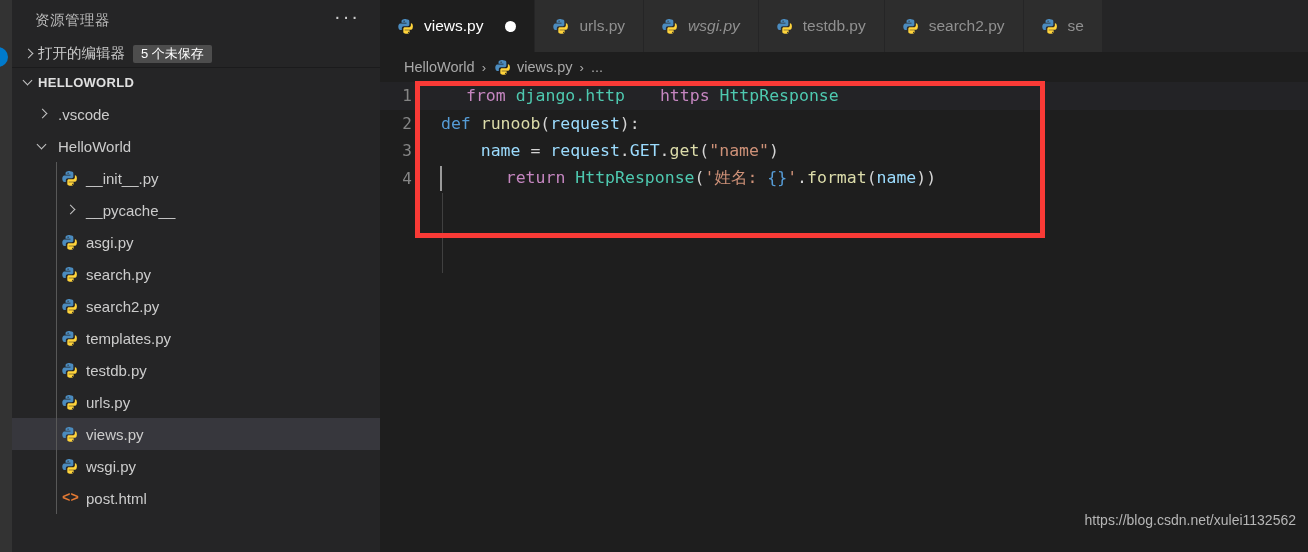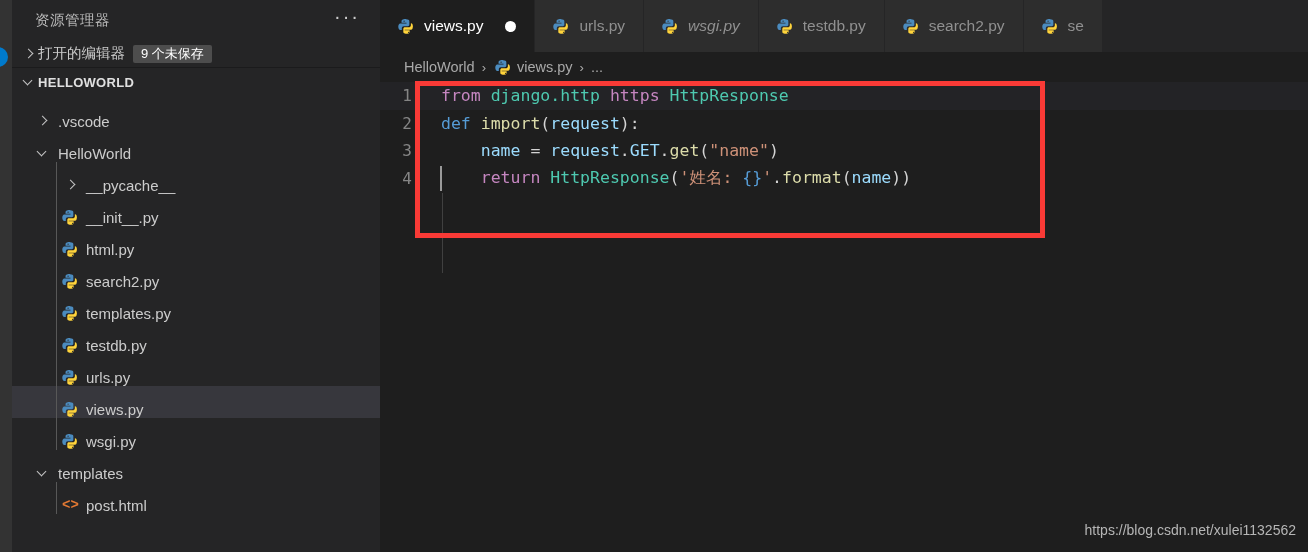--- a/index.html
+++ b/index.html
@@ -123,21 +123,21 @@
     border-radius: 2px;
     padding: 2px 8px 3px 8px;
     line-height: 1;
     white-space: nowrap;
   }
 
   .tree { padding-top: 2px; }
   .row {
     height: 32px;
     display: flex;
-    align-items: flex-end;
+    align-items: center;
     box-sizing: border-box;
     cursor: pointer;
     position: relative;
     white-space: nowrap;
   }
   .row.selected { background: #37373d; }
   .row-name {
     font-size: 15px;
     color: #cccccc;
     white-space: nowrap;
@@ -272,21 +272,21 @@
   }
   .indent-guide {
     position: absolute;
     left: 62px;
     top: 111px;
     width: 1px;
     height: 80px;
     background: #404040;
   }
 
-  .tok-kw      { color: #c586c0; }
+  .tok-kw      { color: #c586c0; margin-left: 25px; }
   .tok-def     { color: #569cd6; }
   .tok-type    { color: #4ec9b0; }
   .tok-func    { color: #dcdcaa; }
   .tok-var     { color: #9cdcfe; }
   .tok-str     { color: #ce9178; }
   .tok-plain   { color: #d4d4d4; }
   .tok-brace   { color: #569cd6; }
 
   
   .annotation-box {
@@ -296,21 +296,21 @@
     width: 630px;
     height: 157px;
     border: 5px solid #f93a36;
     box-sizing: border-box;
     pointer-events: none;
   }
 
   .watermark {
     position: absolute;
     right: 12px;
-    bottom: 14px;
+    bottom: 24px;
     font-size: 14px;
     color: #b6b6b6;
     white-space: nowrap;
   }
 </style>
 </head>
 <body>
 
 <div id="app">
 
@@ -321,21 +321,21 @@
   <div class="sidebar">
 
     <div class="sidebar-title-row">
       <div class="sidebar-title">资源管理器</div>
       <div class="more-icon">···</div>
     </div>
 
     <div class="section-header open-editors">
       <span class="twisty"></span>
       <span class="section-label">打开的编辑器</span>
-      <span class="badge">9 个未保存</span>
+      <span class="badge">5 个未保存</span>
     </div>
 
     <div class="section-header">
       <span class="twisty down"></span>
       <span class="section-label bold">HELLOWORLD</span>
     </div>
 
     <div class="tree" id="tree">
         <div class="row">
           <span style="flex: 0 0 22px;"></span>
@@ -345,45 +345,56 @@
         </div>
         <div class="row">
           <span style="flex: 0 0 22px;"></span>
           <span class="twisty down"></span>
           <span style="flex: 0 0 6px;"></span>
           <span class="row-name">HelloWorld</span>
         </div>
         <div class="row">
           <div class="guide" style="left: 44px;"></div>
           <span style="flex: 0 0 50px;"></span>
+          <span class="py-icon">
+            <svg width="17" height="17" viewBox="0 0 24 24">
+              <path d="M11.9 1.5c-2 0-3.7.2-5 .6-1.2.4-1.9 1.2-1.9 2.4v2.3h7v.9H3.6c-1.3 0-2.4.8-2.8 2.3-.5 1.7-.5 2.8 0 4.6.4 1.4 1.1 2.4 2.4 2.4h2.2v-2.7c0-1.5 1.3-2.8 2.8-2.8h5.6c1.2 0 2.2-1 2.2-2.3V4.5c0-1.2-1-2.1-2.2-2.3-.8-.1-1.6-.2-2.4-.2H11.9zM8.6 3.6c.5 0 .9.4.9.9s-.4.9-.9.9-.9-.4-.9-.9.4-.9.9-.9z" fill="#4B8BBE"></path>
+              <path d="M18.2 7.7v2.6c0 1.6-1.4 2.9-2.9 2.9H9.7c-1.2 0-2.2 1-2.2 2.3v4.2c0 1.2 1 1.9 2.2 2.3 1.4.4 2.8.5 4.5 0 1.1-.3 2.2-1 2.2-2.3v-2.3h-7v-.9h9.1c1.3 0 1.8-.9 2.2-2.3.5-1.4.5-2.8 0-4.6-.3-1.3-.9-2.3-2.2-2.3h-.3zM14.9 19.3c.5 0 .9.4.9.9s-.4.9-.9.9-.9-.4-.9-.9.4-.9.9-.9z" fill="#FFD43B"></path>
+            </svg>
+          </span>
+          <span class="row-name">__init__.py</span>
+        </div>
+        <div class="row">
+          <div class="guide" style="left: 44px;"></div>
+          <span style="flex: 0 0 50px;"></span>
           <span class="twisty"></span>
           <span style="flex: 0 0 6px;"></span>
           <span class="row-name">__pycache__</span>
         </div>
         <div class="row">
           <div class="guide" style="left: 44px;"></div>
           <span style="flex: 0 0 50px;"></span>
           <span class="py-icon">
             <svg width="17" height="17" viewBox="0 0 24 24">
               <path d="M11.9 1.5c-2 0-3.7.2-5 .6-1.2.4-1.9 1.2-1.9 2.4v2.3h7v.9H3.6c-1.3 0-2.4.8-2.8 2.3-.5 1.7-.5 2.8 0 4.6.4 1.4 1.1 2.4 2.4 2.4h2.2v-2.7c0-1.5 1.3-2.8 2.8-2.8h5.6c1.2 0 2.2-1 2.2-2.3V4.5c0-1.2-1-2.1-2.2-2.3-.8-.1-1.6-.2-2.4-.2H11.9zM8.6 3.6c.5 0 .9.4.9.9s-.4.9-.9.9-.9-.4-.9-.9.4-.9.9-.9z" fill="#4B8BBE"></path>
               <path d="M18.2 7.7v2.6c0 1.6-1.4 2.9-2.9 2.9H9.7c-1.2 0-2.2 1-2.2 2.3v4.2c0 1.2 1 1.9 2.2 2.3 1.4.4 2.8.5 4.5 0 1.1-.3 2.2-1 2.2-2.3v-2.3h-7v-.9h9.1c1.3 0 1.8-.9 2.2-2.3.5-1.4.5-2.8 0-4.6-.3-1.3-.9-2.3-2.2-2.3h-.3zM14.9 19.3c.5 0 .9.4.9.9s-.4.9-.9.9-.9-.4-.9-.9.4-.9.9-.9z" fill="#FFD43B"></path>
             </svg>
           </span>
-          <span class="row-name">__init__.py</span>
-        </div>
-        <div class="row">
-          <div class="guide" style="left: 44px;"></div>
-          <span style="flex: 0 0 50px;"></span>
-          <span class="py-icon">
-            <svg width="17" height="17" viewBox="0 0 24 24">
-              <path d="M11.9 1.5c-2 0-3.7.2-5 .6-1.2.4-1.9 1.2-1.9 2.4v2.3h7v.9H3.6c-1.3 0-2.4.8-2.8 2.3-.5 1.7-.5 2.8 0 4.6.4 1.4 1.1 2.4 2.4 2.4h2.2v-2.7c0-1.5 1.3-2.8 2.8-2.8h5.6c1.2 0 2.2-1 2.2-2.3V4.5c0-1.2-1-2.1-2.2-2.3-.8-.1-1.6-.2-2.4-.2H11.9zM8.6 3.6c.5 0 .9.4.9.9s-.4.9-.9.9-.9-.4-.9-.9.4-.9.9-.9z" fill="#4B8BBE"></path>
-              <path d="M18.2 7.7v2.6c0 1.6-1.4 2.9-2.9 2.9H9.7c-1.2 0-2.2 1-2.2 2.3v4.2c0 1.2 1 1.9 2.2 2.3 1.4.4 2.8.5 4.5 0 1.1-.3 2.2-1 2.2-2.3v-2.3h-7v-.9h9.1c1.3 0 1.8-.9 2.2-2.3.5-1.4.5-2.8 0-4.6-.3-1.3-.9-2.3-2.2-2.3h-.3zM14.9 19.3c.5 0 .9.4.9.9s-.4.9-.9.9-.9-.4-.9-.9.4-.9.9-.9z" fill="#FFD43B"></path>
-            </svg>
-          </span>
-          <span class="row-name">html.py</span>
+          <span class="row-name">asgi.py</span>
+        </div>
+        <div class="row">
+          <div class="guide" style="left: 44px;"></div>
+          <span style="flex: 0 0 50px;"></span>
+          <span class="py-icon">
+            <svg width="17" height="17" viewBox="0 0 24 24">
+              <path d="M11.9 1.5c-2 0-3.7.2-5 .6-1.2.4-1.9 1.2-1.9 2.4v2.3h7v.9H3.6c-1.3 0-2.4.8-2.8 2.3-.5 1.7-.5 2.8 0 4.6.4 1.4 1.1 2.4 2.4 2.4h2.2v-2.7c0-1.5 1.3-2.8 2.8-2.8h5.6c1.2 0 2.2-1 2.2-2.3V4.5c0-1.2-1-2.1-2.2-2.3-.8-.1-1.6-.2-2.4-.2H11.9zM8.6 3.6c.5 0 .9.4.9.9s-.4.9-.9.9-.9-.4-.9-.9.4-.9.9-.9z" fill="#4B8BBE"></path>
+              <path d="M18.2 7.7v2.6c0 1.6-1.4 2.9-2.9 2.9H9.7c-1.2 0-2.2 1-2.2 2.3v4.2c0 1.2 1 1.9 2.2 2.3 1.4.4 2.8.5 4.5 0 1.1-.3 2.2-1 2.2-2.3v-2.3h-7v-.9h9.1c1.3 0 1.8-.9 2.2-2.3.5-1.4.5-2.8 0-4.6-.3-1.3-.9-2.3-2.2-2.3h-.3zM14.9 19.3c.5 0 .9.4.9.9s-.4.9-.9.9-.9-.4-.9-.9.4-.9.9-.9z" fill="#FFD43B"></path>
+            </svg>
+          </span>
+          <span class="row-name">search.py</span>
         </div>
         <div class="row">
           <div class="guide" style="left: 44px;"></div>
           <span style="flex: 0 0 50px;"></span>
           <span class="py-icon">
             <svg width="17" height="17" viewBox="0 0 24 24">
               <path d="M11.9 1.5c-2 0-3.7.2-5 .6-1.2.4-1.9 1.2-1.9 2.4v2.3h7v.9H3.6c-1.3 0-2.4.8-2.8 2.3-.5 1.7-.5 2.8 0 4.6.4 1.4 1.1 2.4 2.4 2.4h2.2v-2.7c0-1.5 1.3-2.8 2.8-2.8h5.6c1.2 0 2.2-1 2.2-2.3V4.5c0-1.2-1-2.1-2.2-2.3-.8-.1-1.6-.2-2.4-.2H11.9zM8.6 3.6c.5 0 .9.4.9.9s-.4.9-.9.9-.9-.4-.9-.9.4-.9.9-.9z" fill="#4B8BBE"></path>
               <path d="M18.2 7.7v2.6c0 1.6-1.4 2.9-2.9 2.9H9.7c-1.2 0-2.2 1-2.2 2.3v4.2c0 1.2 1 1.9 2.2 2.3 1.4.4 2.8.5 4.5 0 1.1-.3 2.2-1 2.2-2.3v-2.3h-7v-.9h9.1c1.3 0 1.8-.9 2.2-2.3.5-1.4.5-2.8 0-4.6-.3-1.3-.9-2.3-2.2-2.3h-.3zM14.9 19.3c.5 0 .9.4.9.9s-.4.9-.9.9-.9-.4-.9-.9.4-.9.9-.9z" fill="#FFD43B"></path>
             </svg>
           </span>
@@ -436,26 +447,20 @@
         <div class="row">
           <div class="guide" style="left: 44px;"></div>
           <span style="flex: 0 0 50px;"></span>
           <span class="py-icon">
             <svg width="17" height="17" viewBox="0 0 24 24">
               <path d="M11.9 1.5c-2 0-3.7.2-5 .6-1.2.4-1.9 1.2-1.9 2.4v2.3h7v.9H3.6c-1.3 0-2.4.8-2.8 2.3-.5 1.7-.5 2.8 0 4.6.4 1.4 1.1 2.4 2.4 2.4h2.2v-2.7c0-1.5 1.3-2.8 2.8-2.8h5.6c1.2 0 2.2-1 2.2-2.3V4.5c0-1.2-1-2.1-2.2-2.3-.8-.1-1.6-.2-2.4-.2H11.9zM8.6 3.6c.5 0 .9.4.9.9s-.4.9-.9.9-.9-.4-.9-.9.4-.9.9-.9z" fill="#4B8BBE"></path>
               <path d="M18.2 7.7v2.6c0 1.6-1.4 2.9-2.9 2.9H9.7c-1.2 0-2.2 1-2.2 2.3v4.2c0 1.2 1 1.9 2.2 2.3 1.4.4 2.8.5 4.5 0 1.1-.3 2.2-1 2.2-2.3v-2.3h-7v-.9h9.1c1.3 0 1.8-.9 2.2-2.3.5-1.4.5-2.8 0-4.6-.3-1.3-.9-2.3-2.2-2.3h-.3zM14.9 19.3c.5 0 .9.4.9.9s-.4.9-.9.9-.9-.4-.9-.9.4-.9.9-.9z" fill="#FFD43B"></path>
             </svg>
           </span>
           <span class="row-name">wsgi.py</span>
-        </div>
-        <div class="row">
-          <span style="flex: 0 0 22px;"></span>
-          <span class="twisty down"></span>
-          <span style="flex: 0 0 6px;"></span>
-          <span class="row-name">templates</span>
         </div>
         <div class="row">
           <div class="guide" style="left: 44px;"></div>
           <span style="flex: 0 0 50px;"></span>
           <span class="html-icon">&lt;&gt;</span>
           <span class="row-name">post.html</span>
         </div>
       </div>
   </div>
 
@@ -529,21 +534,21 @@
         </svg>
       </span>
       <span class="crumb">views.py</span>
       <span class="crumb-sep">›</span>
       <span class="crumb">...</span>
     </div>
 
     <div class="code-wrap">
       <div id="code">
           <div class="code-line current"><span class="linenum">1</span><span class="code-text"><span class="tok-kw">from </span><span class="tok-type">django.http</span><span class="tok-plain"> </span><span class="tok-kw">https</span><span class="tok-plain"> </span><span class="tok-type">HttpResponse</span></span></div>
-          <div class="code-line"><span class="linenum">2</span><span class="code-text"><span class="tok-def">def </span><span class="tok-func">import</span><span class="tok-plain">(</span><span class="tok-var">request</span><span class="tok-plain">):</span></span></div>
+          <div class="code-line"><span class="linenum">2</span><span class="code-text"><span class="tok-def">def </span><span class="tok-func">runoob</span><span class="tok-plain">(</span><span class="tok-var">request</span><span class="tok-plain">):</span></span></div>
           <div class="code-line"><span class="linenum">3</span><span class="code-text"><span class="tok-plain">    </span><span class="tok-var">name</span><span class="tok-plain"> = </span><span class="tok-var">request</span><span class="tok-plain">.</span><span class="tok-var">GET</span><span class="tok-plain">.</span><span class="tok-func">get</span><span class="tok-plain">(</span><span class="tok-str">"name"</span><span class="tok-plain">)</span></span></div>
           <div class="code-line"><span class="linenum">4</span><span class="code-text"><span class="tok-plain">    </span><span class="tok-kw">return </span><span class="tok-type">HttpResponse</span><span class="tok-plain">(</span><span class="tok-str">'姓名: </span><span class="tok-brace">{}</span><span class="tok-str">'</span><span class="tok-plain">.</span><span class="tok-func">format</span><span class="tok-plain">(</span><span class="tok-var">name</span><span class="tok-plain">))</span></span></div>
         </div>
       <div class="cursor-bar"></div>
       <div class="indent-guide"></div>
     </div>
 
     <div class="watermark">https://blog.csdn.net/xulei1132562</div>
   </div>
 

